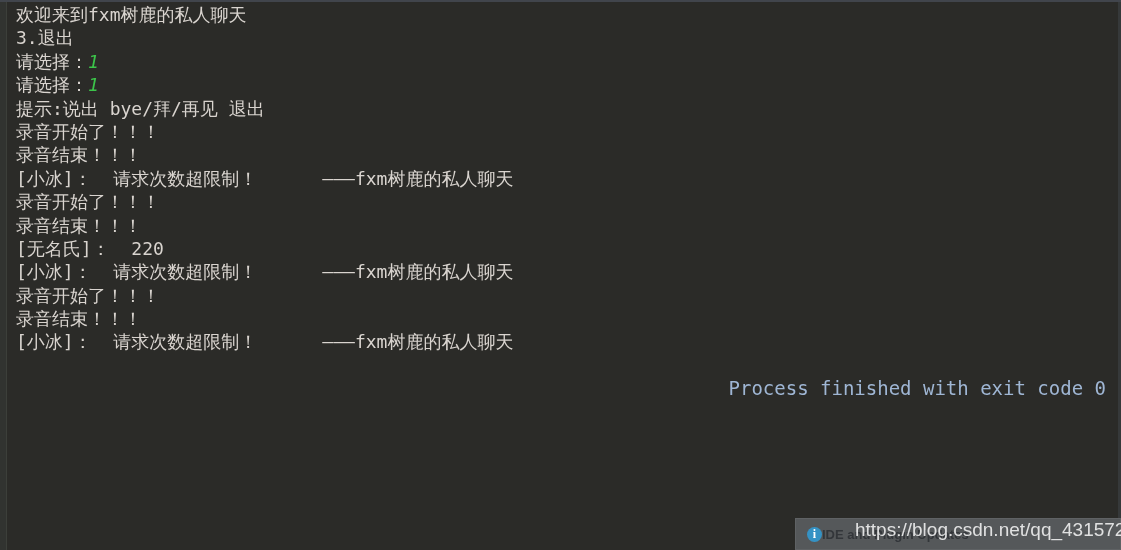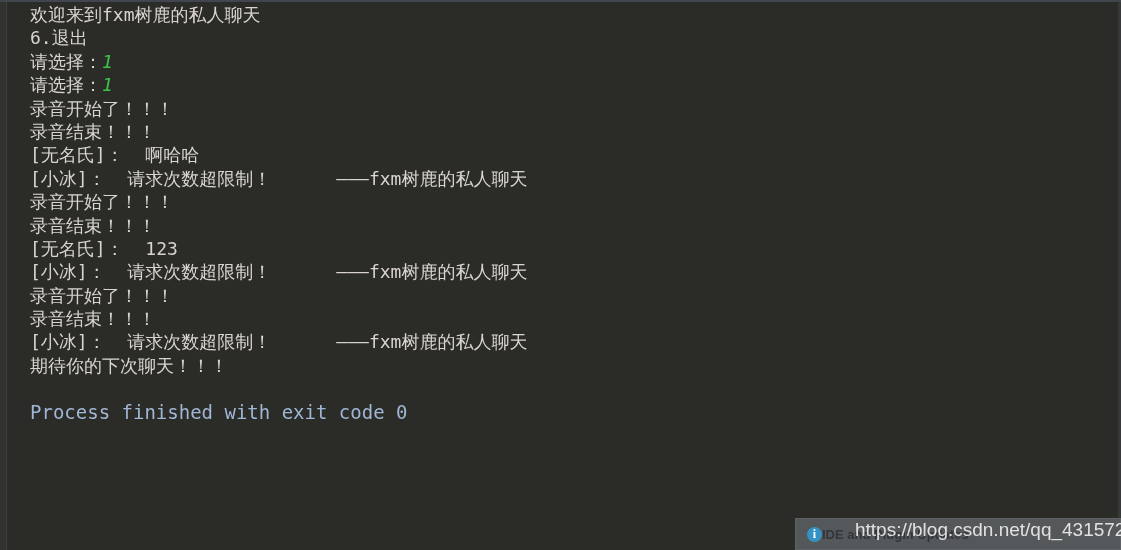--- a/index.html
+++ b/index.html
@@ -49,21 +49,21 @@
     position: absolute;
     right: 0;
     top: 2px;
     width: 3px;
     height: 548px;
     background: #36393a;
   }
 
   #output {
     position: absolute;
-    left: 30px;
+    left: 16px;
     top: 3px;
     width: 1090px;
   }
 
   .line {
     height: 23.4px;
     line-height: 23.4px;
     font-size: 18px;
     color: #d9d4cf;
     white-space: pre;
@@ -74,20 +74,21 @@
 
   
   .user-input {
     color: #3cc44a;
     font-style: italic;
   }
 
   .exit-line {
     color: #9fb6d4;
     font-size: 19px;
+    text-align: right;
   }
 
   
   #ide-notification {
     position: absolute;
     left: 795px;
     top: 518px;
     width: 326px;
     height: 32px;
     background: #55585a;
@@ -135,35 +136,34 @@
 <body>
 
 <div id="console-root">
 
   <div class="top-rule"></div>
   <div class="left-gutter"></div>
   <div class="right-divider"></div>
 
   <div id="output">
       <div class="line"><span>欢迎来到fxm树鹿的私人聊天</span></div>
-      <div class="line"><span>6.退出</span></div>
+      <div class="line"><span>3.退出</span></div>
       <div class="line"><span>请选择：</span><span class="user-input">1</span></div>
       <div class="line"><span>请选择：</span><span class="user-input">1</span></div>
+      <div class="line"><span>提示:说出 bye/拜/再见 退出</span></div>
       <div class="line"><span>录音开始了！！！</span></div>
       <div class="line"><span>录音结束！！！</span></div>
-      <div class="line"><span>[无名氏]：  啊哈哈</span></div>
       <div class="line"><span>[小冰]：  请求次数超限制！      ———fxm树鹿的私人聊天</span></div>
       <div class="line"><span>录音开始了！！！</span></div>
       <div class="line"><span>录音结束！！！</span></div>
-      <div class="line"><span>[无名氏]：  123</span></div>
+      <div class="line"><span>[无名氏]：  220</span></div>
       <div class="line"><span>[小冰]：  请求次数超限制！      ———fxm树鹿的私人聊天</span></div>
       <div class="line"><span>录音开始了！！！</span></div>
       <div class="line"><span>录音结束！！！</span></div>
       <div class="line"><span>[小冰]：  请求次数超限制！      ———fxm树鹿的私人聊天</span></div>
-      <div class="line"><span>期待你的下次聊天！！！</span></div>
       <div class="line blank"><span></span></div>
       <div class="line exit-line"><span>Process finished with exit code 0</span></div>
     </div>
 
   <div id="ide-notification">
     <div class="info-icon">i</div>
     <div class="notif-label">IDE and Plugin Updates</div>
   </div>
 
   <div id="watermark">https://blog.csdn.net/qq_43157273</div>

